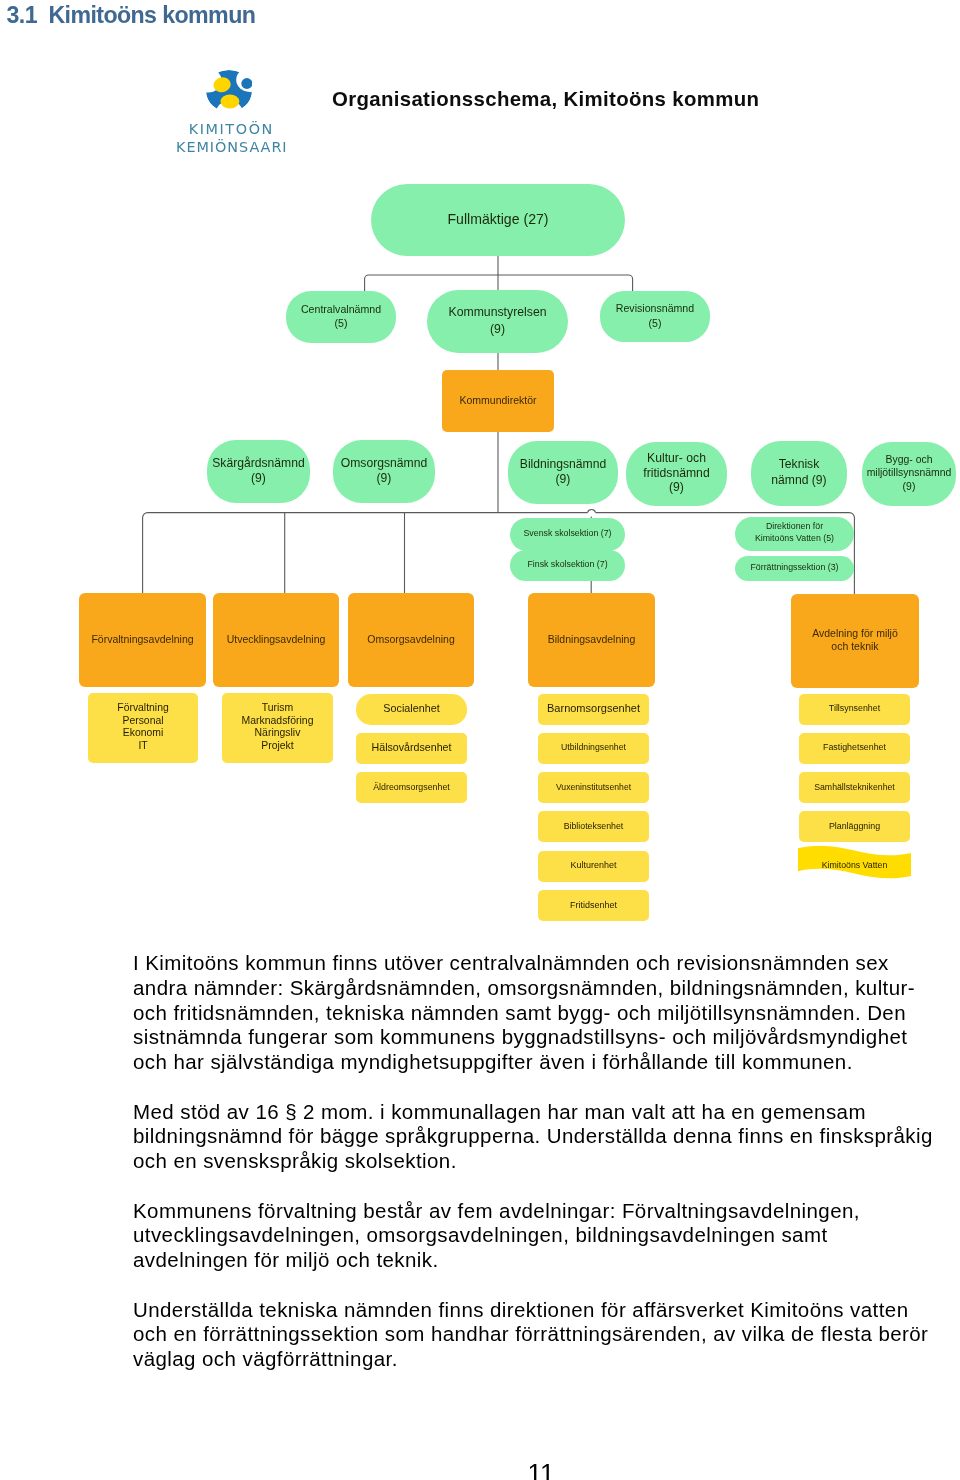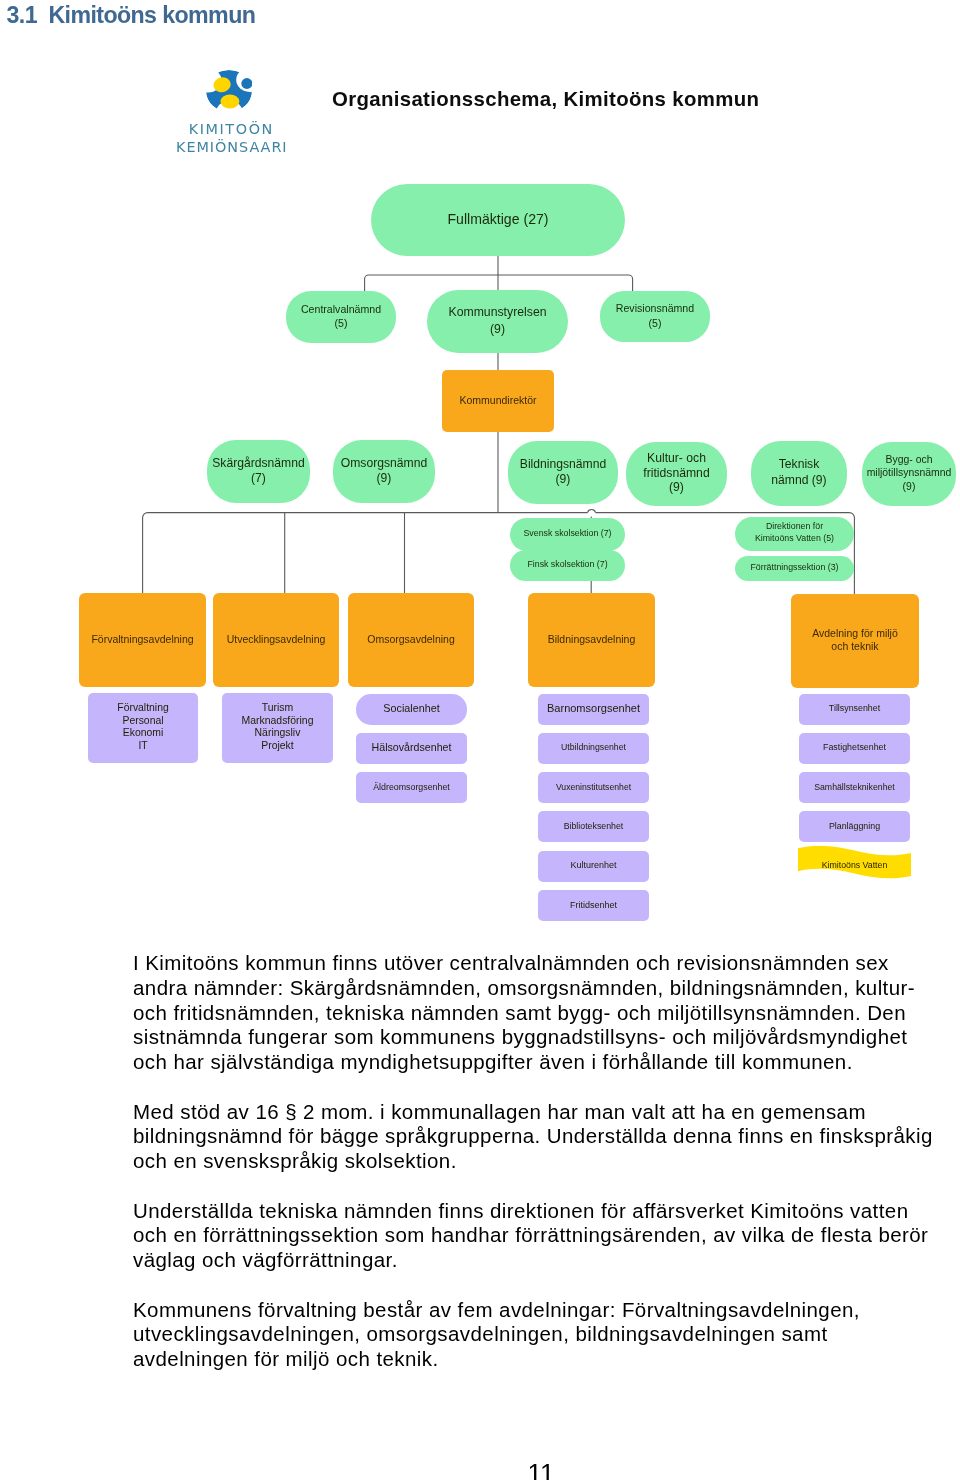--- a/index.html
+++ b/index.html
@@ -40,21 +40,21 @@
   .node {
     position:absolute; z-index:1;
     display:flex; align-items:center; justify-content:center;
     text-align:center;
     color:#17241c;
     white-space:pre-line;
     padding-bottom:2px;
   }
   .green  { background:#86efac; color:#1a2a0d; }
   .orange { background:#f9a81c; color:#3b2a06; }
-  .yellow { background:#c4b5fd; color:#231c00; }
+  .yellow { background:#fde047; color:#231c00; }
   .shadow { }
 
   #connectors { position:absolute; left:0; top:0; width:960px; height:960px; pointer-events:none; z-index:0; }
 
   .node-wave { position:absolute; z-index:1; }
   .node-wave svg { position:absolute; left:0; top:0;  }
   .node-wave .wave-label {
     position:absolute; left:0; top:0; width:113px; height:37px;
     display:flex; align-items:center; justify-content:center;
     font-size:8.78px; color:#231c00;
@@ -119,21 +119,21 @@
     </svg>
         <div class="node green shadow" style="left:371px;top:184px;width:254px;height:72px;border-radius:36px;font-size:14.1px;line-height:1.2">Fullmäktige (27)</div>
     <div class="node green shadow" style="left:286px;top:291px;width:110px;height:52px;border-radius:25px;font-size:10.6px;line-height:1.35">Centralvalnämnd
 (5)</div>
     <div class="node green shadow" style="left:427px;top:290px;width:141px;height:63px;border-radius:31.5px;font-size:12.25px;line-height:1.35">Kommunstyrelsen
 (9)</div>
     <div class="node green shadow" style="left:600px;top:291px;width:110px;height:51px;border-radius:24.5px;font-size:10.6px;line-height:1.35">Revisionsnämnd
 (5)</div>
     <div class="node orange shadow" style="left:442px;top:370px;width:112px;height:62px;border-radius:5px;font-size:10.5px;line-height:1.2">Kommundirektör</div>
     <div class="node green shadow" style="left:207px;top:440px;width:103px;height:63px;border-radius:29px;font-size:12.15px;line-height:1.22">Skärgårdsnämnd
-(7)</div>
+(9)</div>
     <div class="node green shadow" style="left:333px;top:440px;width:102px;height:63px;border-radius:29px;font-size:12.15px;line-height:1.22">Omsorgsnämnd
 (9)</div>
     <div class="node green shadow" style="left:508px;top:441px;width:110px;height:63px;border-radius:29px;font-size:12.15px;line-height:1.22">Bildningsnämnd
 (9)</div>
     <div class="node green shadow" style="left:626px;top:442px;width:101px;height:64px;border-radius:30px;font-size:12.2px;line-height:1.18">Kultur- och
 fritidsnämnd
 (9)</div>
     <div class="node green shadow" style="left:751px;top:441px;width:96px;height:65px;border-radius:30px;font-size:12.15px;line-height:1.27">Teknisk
 nämnd (9)</div>
     <div class="node green shadow" style="left:862px;top:442px;width:94px;height:64px;border-radius:30px;font-size:10.45px;line-height:1.28">Bygg- och
@@ -175,18 +175,18 @@
       <svg width="113" height="37" viewBox="0 0 113 37" xmlns="http://www.w3.org/2000/svg">
         <path d="M0 2.2 C 19 -2.2 38 0.2 56.5 4.6 C 75 9.0 94 11.4 113 7.0 L113 30.0 C 94 34.4 75 32.0 56.5 27.6 C 38 23.2 19 20.8 0 25.2 Z" fill="#ffdd00"></path>
       </svg>
       <span class="wave-label">Kimitoöns Vatten</span>
     </div>
   </div>
 
   <div id="body-text">
         <p>I Kimitoöns kommun finns utöver centralvalnämnden och revisionsnämnden sex andra nämnder: Skärgårdsnämnden, omsorgsnämnden, bildningsnämnden, kultur- och fritidsnämnden, tekniska nämnden samt bygg- och miljötillsynsnämnden. Den sistnämnda fungerar som kommunens byggnadstillsyns- och miljövårdsmyndighet och har självständiga myndighetsuppgifter även i förhållande till kommunen.</p>
     <p>Med stöd av 16 § 2 mom. i kommunallagen har man valt att ha en gemensam bildningsnämnd för bägge språkgrupperna. Underställda denna finns en finskspråkig och en svenskspråkig skolsektion.</p>
+    <p>Kommunens förvaltning består av fem avdelningar: Förvaltningsavdelningen, utvecklingsavdelningen, omsorgsavdelningen, bildningsavdelningen samt avdelningen för miljö och teknik.</p>
     <p>Underställda tekniska nämnden finns direktionen för affärsverket Kimitoöns vatten och en förrättningssektion som handhar förrättningsärenden, av vilka de flesta berör väglag och vägförrättningar.</p>
-    <p>Kommunens förvaltning består av fem avdelningar: Förvaltningsavdelningen, utvecklingsavdelningen, omsorgsavdelningen, bildningsavdelningen samt avdelningen för miljö och teknik.</p>
   </div>
 
   <div id="page-number">11</div>
 </div>
 
 </body></html>

